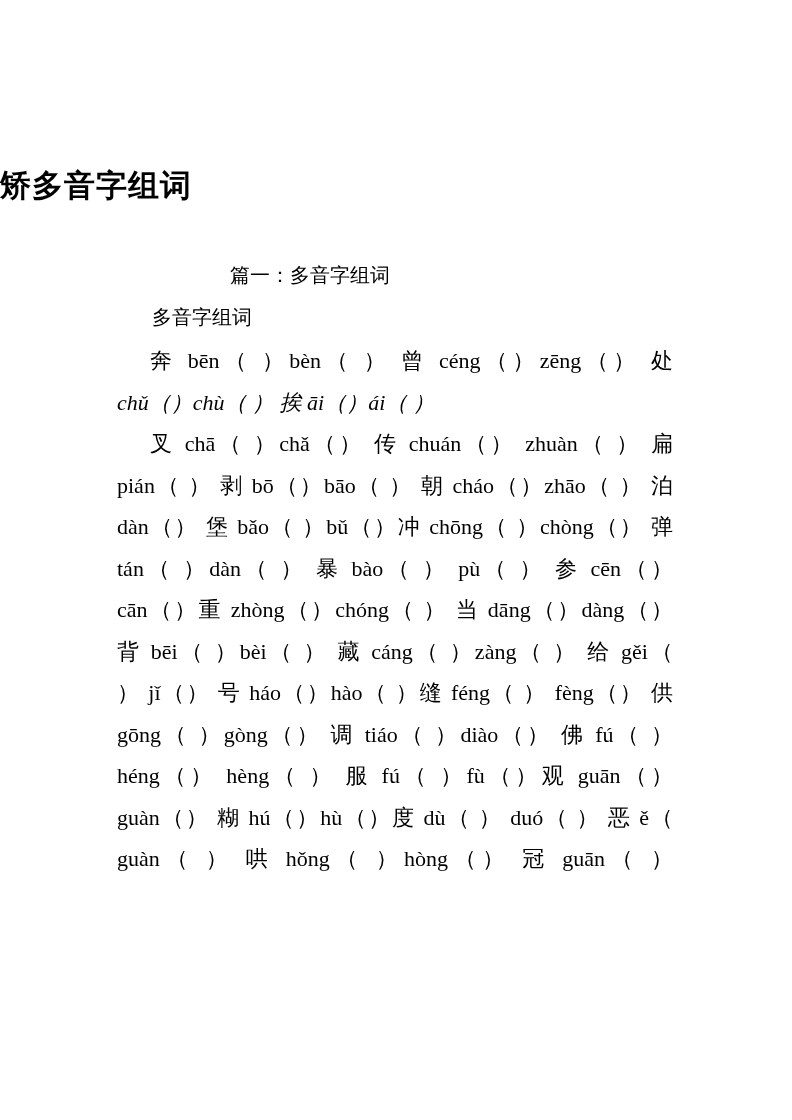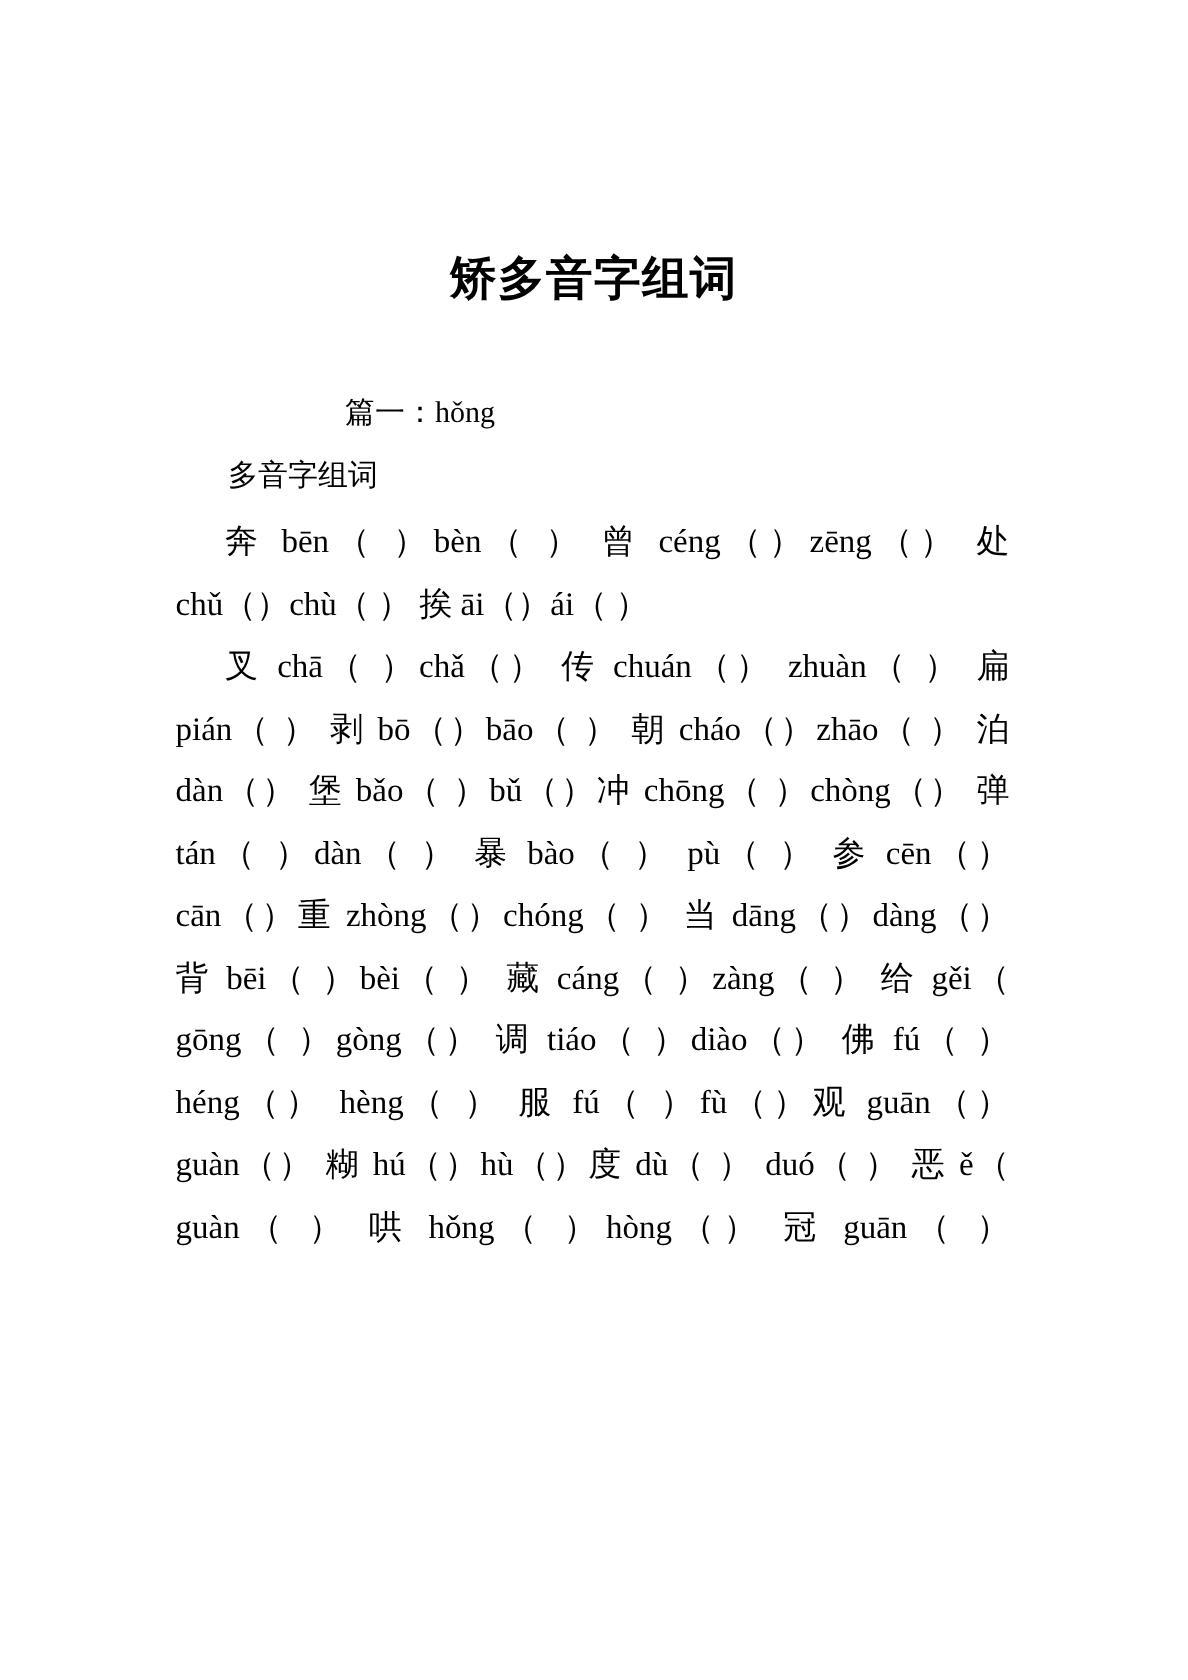--- a/index.html
+++ b/index.html
@@ -11,21 +11,20 @@
   }
   .page {
     position: relative;
     width: 792px; height: 1120px;
     background: #ffffff;
     overflow: hidden;
   }
   .doc-title {
     position: absolute;
     top: 140px; left: 0; width: 792px;
-    text-align: center;
     font-size: 31px;
     font-weight: bold;
     line-height: 50px;
     letter-spacing: 1px;
   }
   .section-heading {
     position: absolute;
     top: 258px; left: 230px;
     font-size: 20px;
     line-height: 34px;
@@ -45,40 +44,42 @@
   .tline {
     height: 41.5px;
     line-height: 41.5px;
     text-align: justify;
     text-align-last: justify;
     white-space: normal;
   }
   .tline.lastline {
     text-align: left;
     text-align-last: left;
+    font-style: italic;
   }
   .tline.indent {
     padding-left: 33px;
   }
 </style>
 </head>
 <body>
 
 <div class="page">
   <h1 class="doc-title">矫多音字组词</h1>
-  <div class="section-heading">篇一：hǒng</div>
+  <div class="section-heading">篇一：多音字组词</div>
   <div class="subheading">多音字组词</div>
 
   <div class="body-block">
     <div class="tline indent">奔 bēn（ ）bèn（ ） 曾 céng（）zēng（） 处</div>
     <div class="tline lastline">chǔ（）chù（ ） 挨 āi（）ái（ ）</div>
     <div class="tline indent">叉 chā（ ）chǎ（） 传 chuán（） zhuàn（ ） 扁</div>
     <div class="tline">pián（ ） 剥 bō（）bāo（ ） 朝 cháo（）zhāo（ ） 泊</div>
     <div class="tline">dàn（） 堡 bǎo（ ）bǔ（）冲 chōng（ ）chòng（） 弹</div>
     <div class="tline">tán（ ）dàn（ ） 暴 bào（ ） pù（ ） 参 cēn（）</div>
     <div class="tline">cān（）重 zhòng（）chóng（ ） 当 dāng（）dàng（）</div>
     <div class="tline">背 bēi（ ）bèi（ ） 藏 cáng（ ）zàng（ ） 给 gěi（</div>
+    <div class="tline">） jǐ（） 号 háo（）hào（ ）缝 féng（ ） fèng（） 供</div>
     <div class="tline">gōng（ ）gòng（） 调 tiáo（ ）diào（） 佛 fú（ ）</div>
     <div class="tline">héng（） hèng（ ） 服 fú（ ）fù（）观 guān（）</div>
     <div class="tline">guàn（） 糊 hú（）hù（）度 dù（ ） duó（ ） 恶 ě（</div>
     <div class="tline">guàn（ ） 哄 hǒng（ ）hòng（） 冠 guān（ ）</div>
   </div>
 </div>
 
 </body></html>

